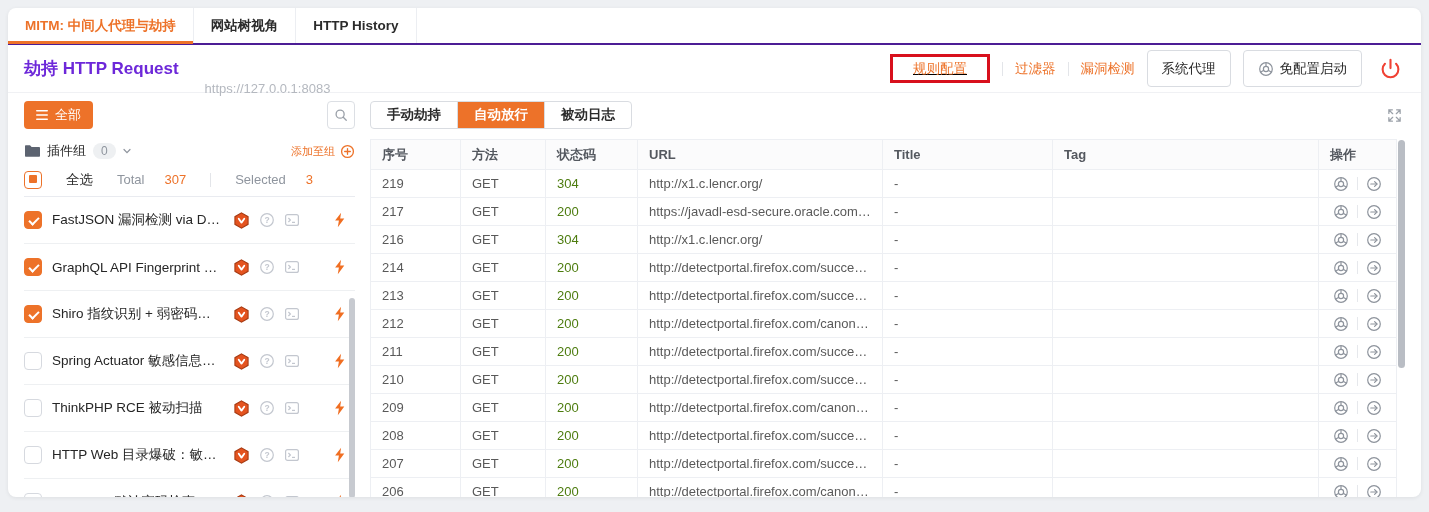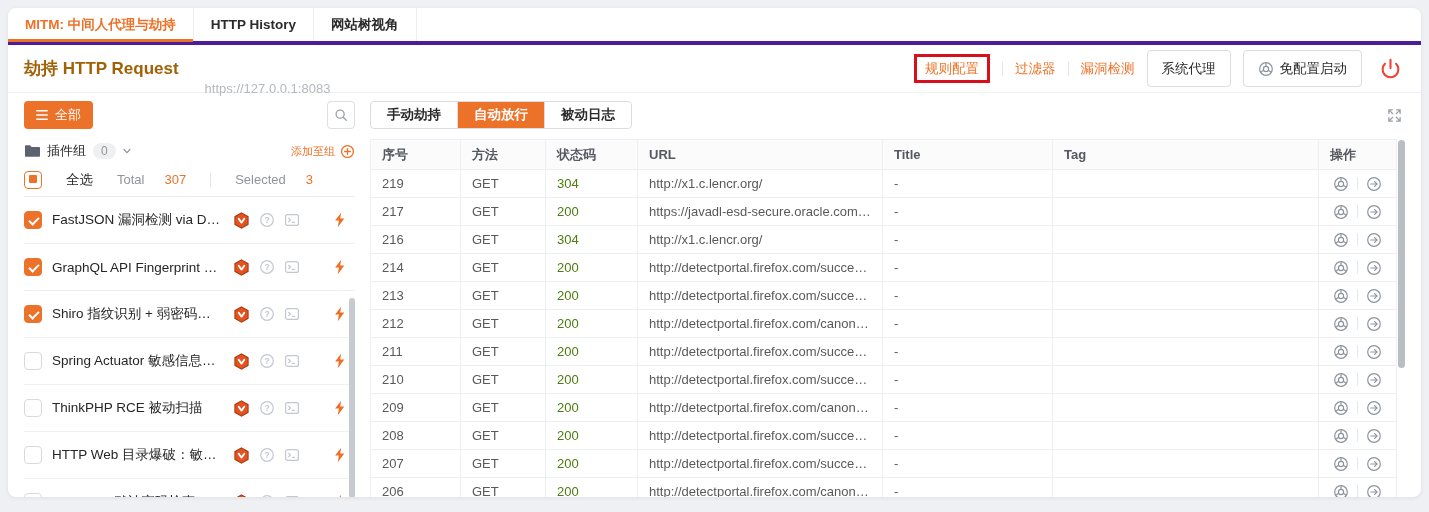--- a/index.html
+++ b/index.html
@@ -3,33 +3,33 @@
 <meta charset="utf-8">
 <style>
   * { margin:0; padding:0; box-sizing:border-box; }
   html,body { width:1429px; height:512px; overflow:hidden; }
   body { background:#eef0f3; font-family:"Liberation Sans","DejaVu Sans",sans-serif; position:relative; }
 
   .card { position:absolute; left:8px; top:8px; width:1413px; height:489px; background:#fff;
           border-radius:8px; box-shadow:0 1px 4px rgba(0,0,0,.07); overflow:hidden; }
 
   
-  .tabbar { display:flex; height:37px; border-bottom:4px solid #4c1d95; }
+  .tabbar { display:flex; height:37px; border-bottom:2px solid #4c1d95; }
   .tab { padding:0 17px; display:flex; align-items:center; font-size:13.5px; font-weight:700;
          color:#2b2b2b; border-right:1px solid #eceef2; position:relative; cursor:pointer; }
   .tab.active { color:#ED7229; }
   .tab.active::after { content:""; position:absolute; left:0; right:0; bottom:-1px; height:3px; background:#ED7229; }
 
   
   .header { height:48px; border-bottom:1px solid #f0f1f4; display:flex; align-items:center; padding:0 20px 0 16px; }
-  .title { font-size:17px; font-weight:700; color:#a16207; }
+  .title { font-size:17px; font-weight:700; color:#6d28d9; }
   .hurl { margin-left:26px; font-size:13px; color:#b4b8bf;margin-top:40px; }
   .header-right { margin-left:auto; display:flex; align-items:center; gap:12px; }
   .hlink { color:#ED7229; font-size:13.5px; cursor:pointer; text-decoration:none; }
-  .ann-box { border:3px solid #d8101c; padding:2px 8px; display:inline-block; }
+  .ann-box { border:3px solid #d8101c; padding:2px 20px; display:inline-block;text-decoration:underline; }
   .vdiv { width:1px; height:14px; background:#e3e5e9; }
   .hbtn { height:37px; padding:0 14px; border:1px solid #d9dce1; border-radius:4px; background:#fff;
           font-size:13.5px; color:#2b2b2b; display:inline-flex; align-items:center; gap:6px; cursor:pointer;
           font-family:inherit; }
   .power-btn { margin-left:6px; display:flex; align-items:center; cursor:pointer; }
 
   
   .content { display:flex; padding:8px 16px 0; height:394px; }
 
   
@@ -88,24 +88,24 @@
 </head>
 <body>
 
 <div class="card">
 
   <div class="tabbar">
     <div class="tab active">
         <span>MITM: 中间人代理与劫持</span>
       </div>
     <div class="tab">
-        <span>HTTP History</span>
+        <span>网站树视角</span>
       </div>
     <div class="tab">
-        <span>网站树视角</span>
+        <span>HTTP History</span>
       </div>
   </div>
 
   <div class="header">
     <span class="title">劫持 HTTP Request</span>
     <span class="hurl">https://127.0.0.1:8083</span>
     <div class="header-right">
       <span class="ann-box">
         <a class="hlink">规则配置</a>
       </span>

